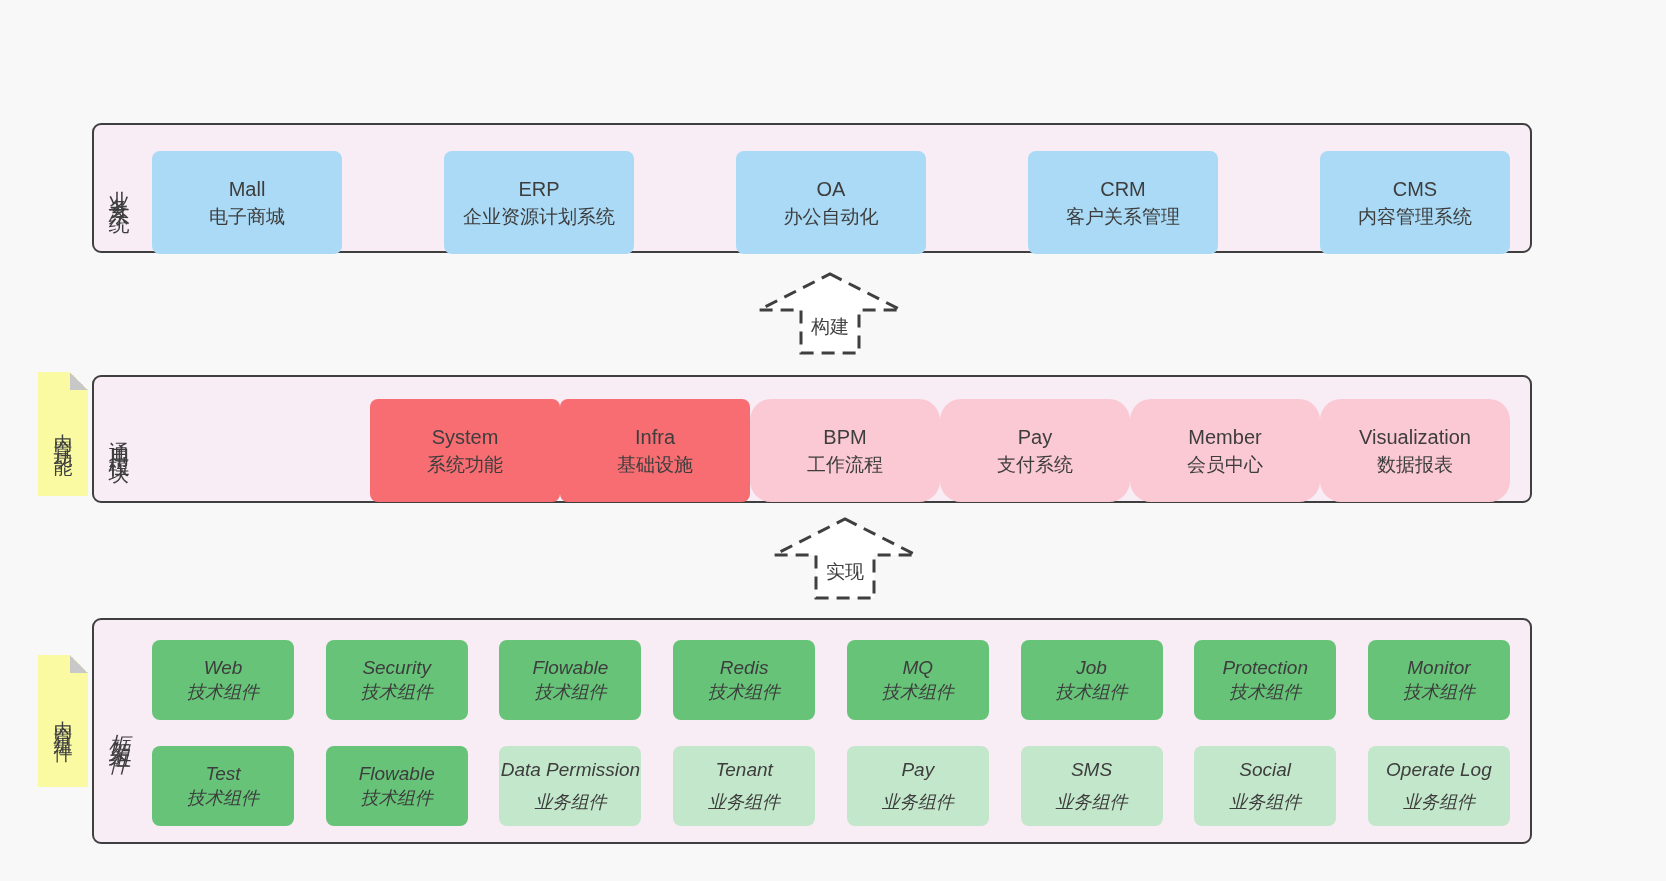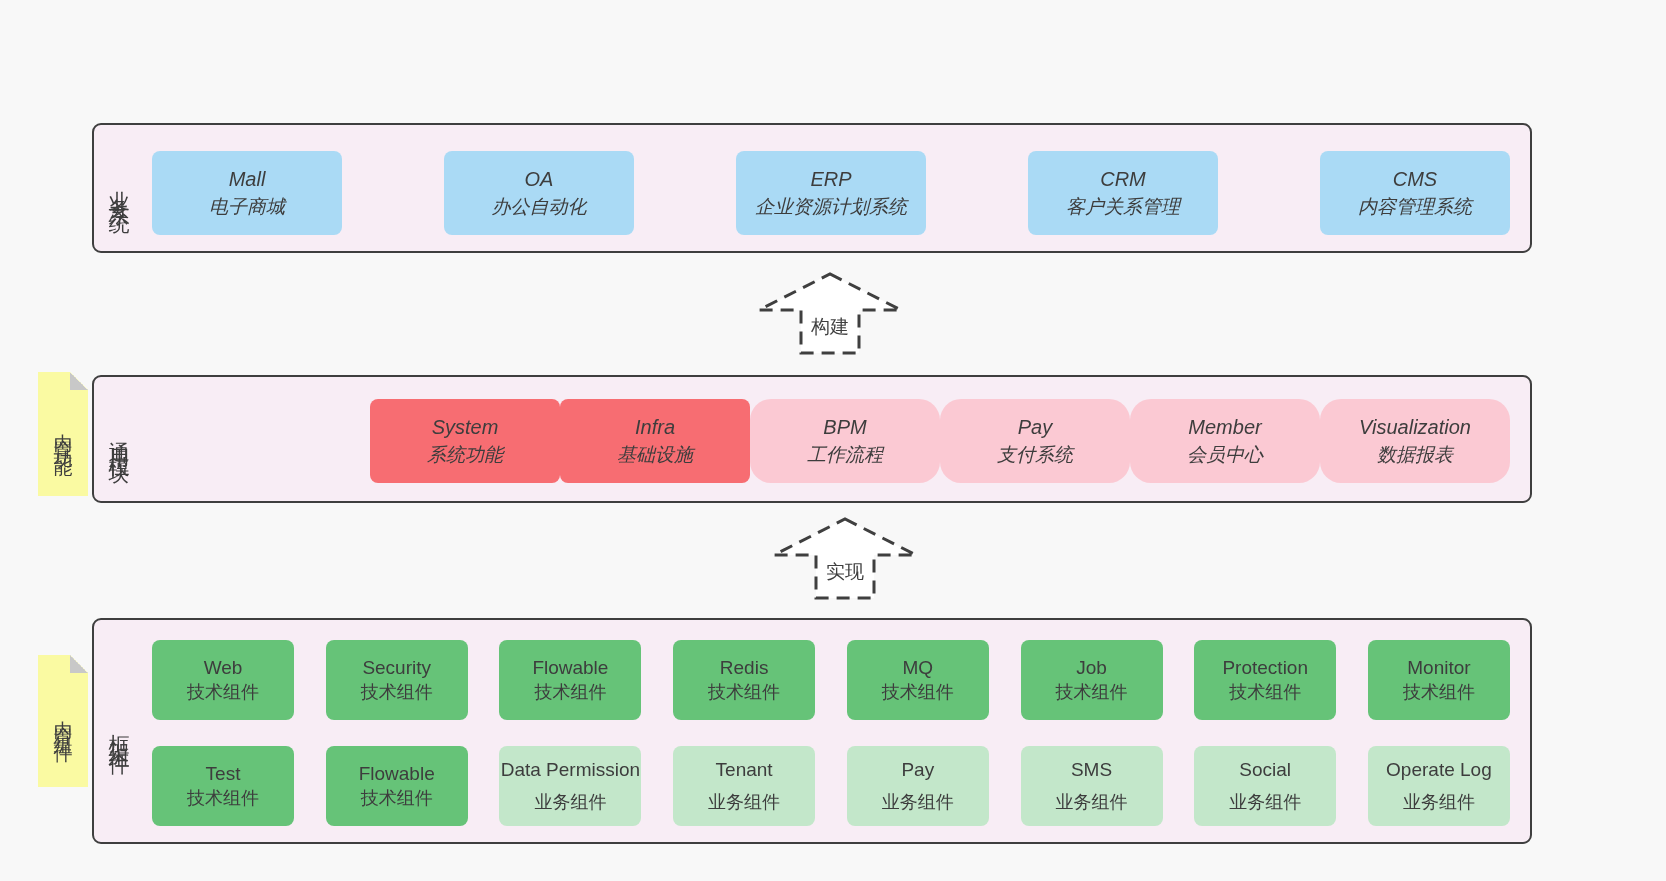--- a/index.html
+++ b/index.html
@@ -7,21 +7,21 @@
     position:relative; width:1666px; height:881px;
     background:#f8f8f8; overflow:hidden;
     font-family:"Liberation Sans", sans-serif; color:#3d3d3d;
   }
   .section {
     position:absolute; left:92px; width:1440px; box-sizing:border-box;
     background:#f8edf5; border:2px solid #3f3f3f; border-radius:9px;
   }
   #section-business  { top:123px; height:130px; }
   #section-modules   { top:375px; height:128px; }
-  #section-framework { top:618px; height:226px; }
+  #section-framework { top:618px; height:226px;font-style:italic; }
 
   .v-text {
     writing-mode:vertical-rl; text-orientation:upright;
     letter-spacing:7px; font-size:21px; color:#3d3d3d;
   }
   .side-label {
     position:absolute; left:11px; top:50%; transform:translateY(-50%);
   }
   .row {
     position:absolute; left:58px; right:20px;
@@ -30,21 +30,21 @@
   .row-b  { top:26px; }
   .row-m  { top:22px;justify-content:flex-end; }
   .row-f1 { top:20px; }
   .row-f2 { top:126px; }
 
   .box {
     border-radius:8px; display:flex; flex-direction:column;
     align-items:center; justify-content:center; text-align:center;
     color:#3d3d3d;
   }
-  .box-lg { width:190px; height:84px;font-style:italic; }
+  .box-lg { width:190px; height:103px; }
   .box-sm { width:142px; height:80px; }
   .box-lg .box-name { font-size:20px; line-height:27px; }
   .box-lg .box-desc { font-size:19px; line-height:27px; }
   .box-sm .box-name { font-size:19px; line-height:25px; }
   .box-sm .box-desc { font-size:18px; line-height:25px; }
 
   [data-type="blue"]        { background:#aadaf5; }
   [data-type="red"]         { background:#f76d72; }
   [data-type="pink"]        { background:#fbc9d3;border-radius:21px; }
   [data-type="green-dark"]  { background:#66c378; }
@@ -79,26 +79,26 @@
 <div id="canvas">
 
   <div class="section" id="section-business">
     <div class="side-label v-text">业务系统</div>
     <div class="row row-b">
       <div class="box box-lg" data-type="blue">
         <div class="box-name">Mall</div>
         <div class="box-desc">电子商城</div>
       </div>
       <div class="box box-lg" data-type="blue">
+        <div class="box-name">ERP</div>
+        <div class="box-desc">企业资源计划系统</div>
+      </div>
+      <div class="box box-lg" data-type="blue">
         <div class="box-name">OA</div>
         <div class="box-desc">办公自动化</div>
-      </div>
-      <div class="box box-lg" data-type="blue">
-        <div class="box-name">ERP</div>
-        <div class="box-desc">企业资源计划系统</div>
       </div>
       <div class="box box-lg" data-type="blue">
         <div class="box-name">CRM</div>
         <div class="box-desc">客户关系管理</div>
       </div>
       <div class="box box-lg" data-type="blue">
         <div class="box-name">CMS</div>
         <div class="box-desc">内容管理系统</div>
       </div>
     </div>

